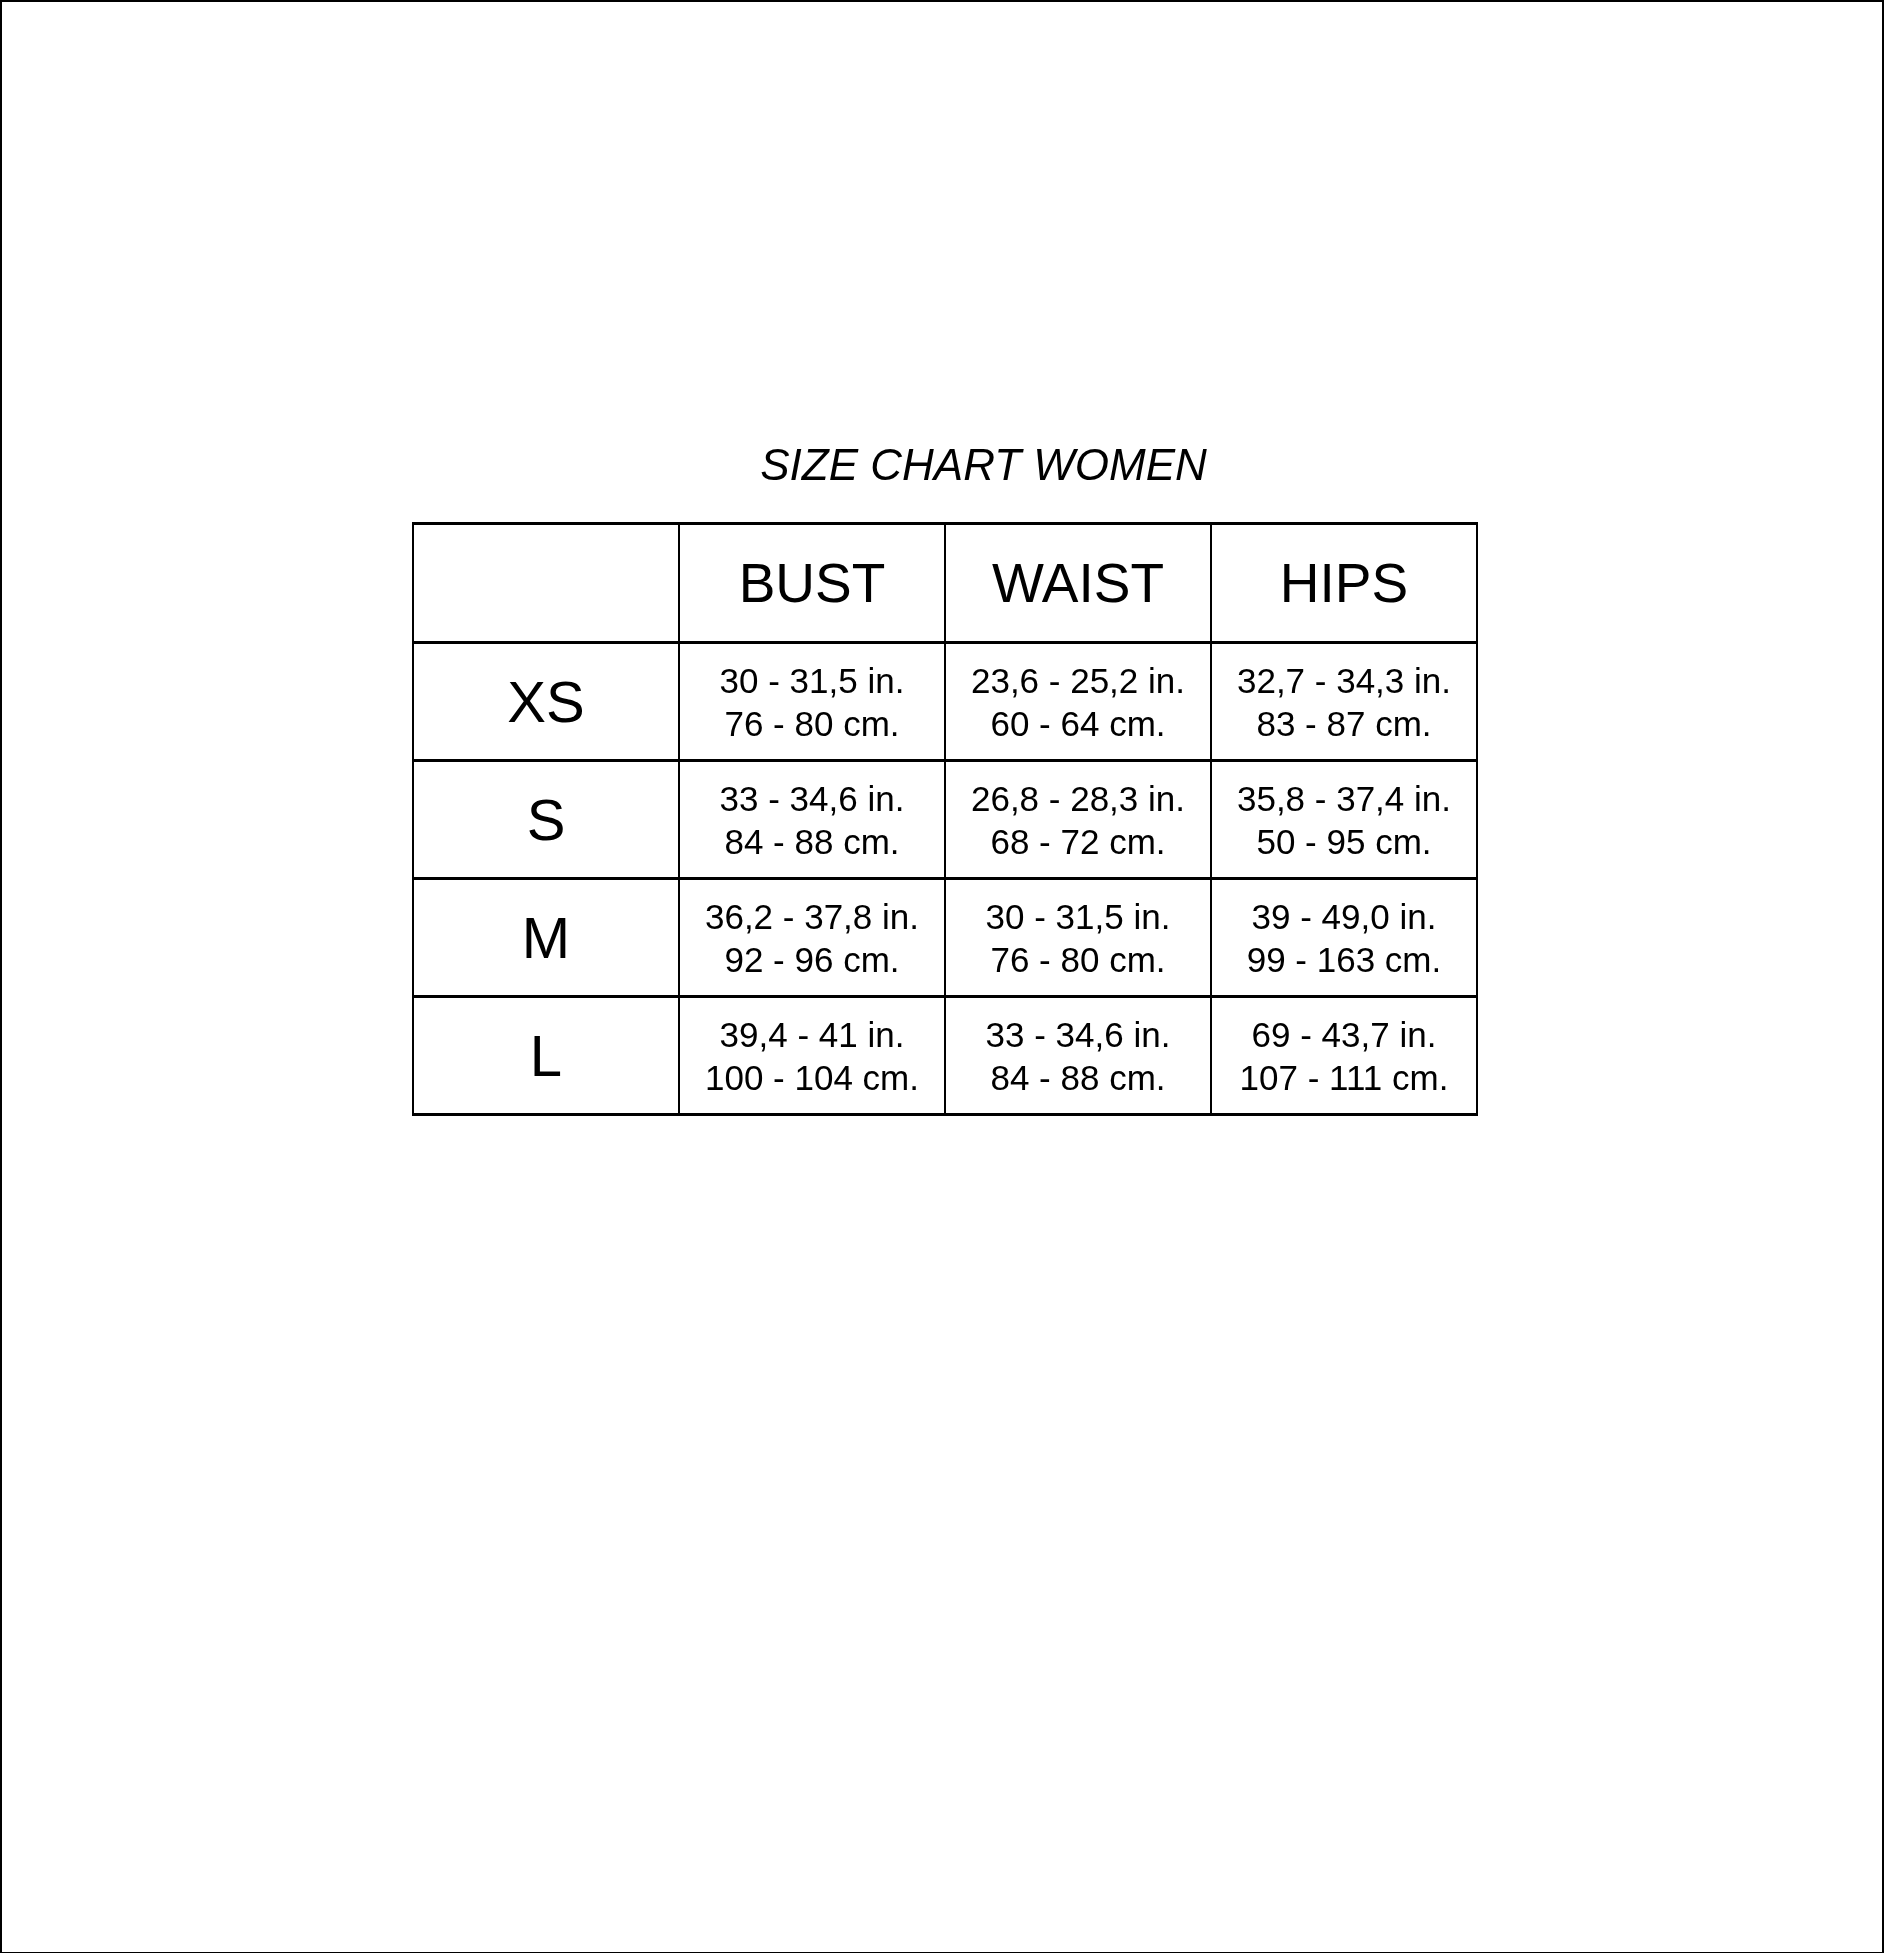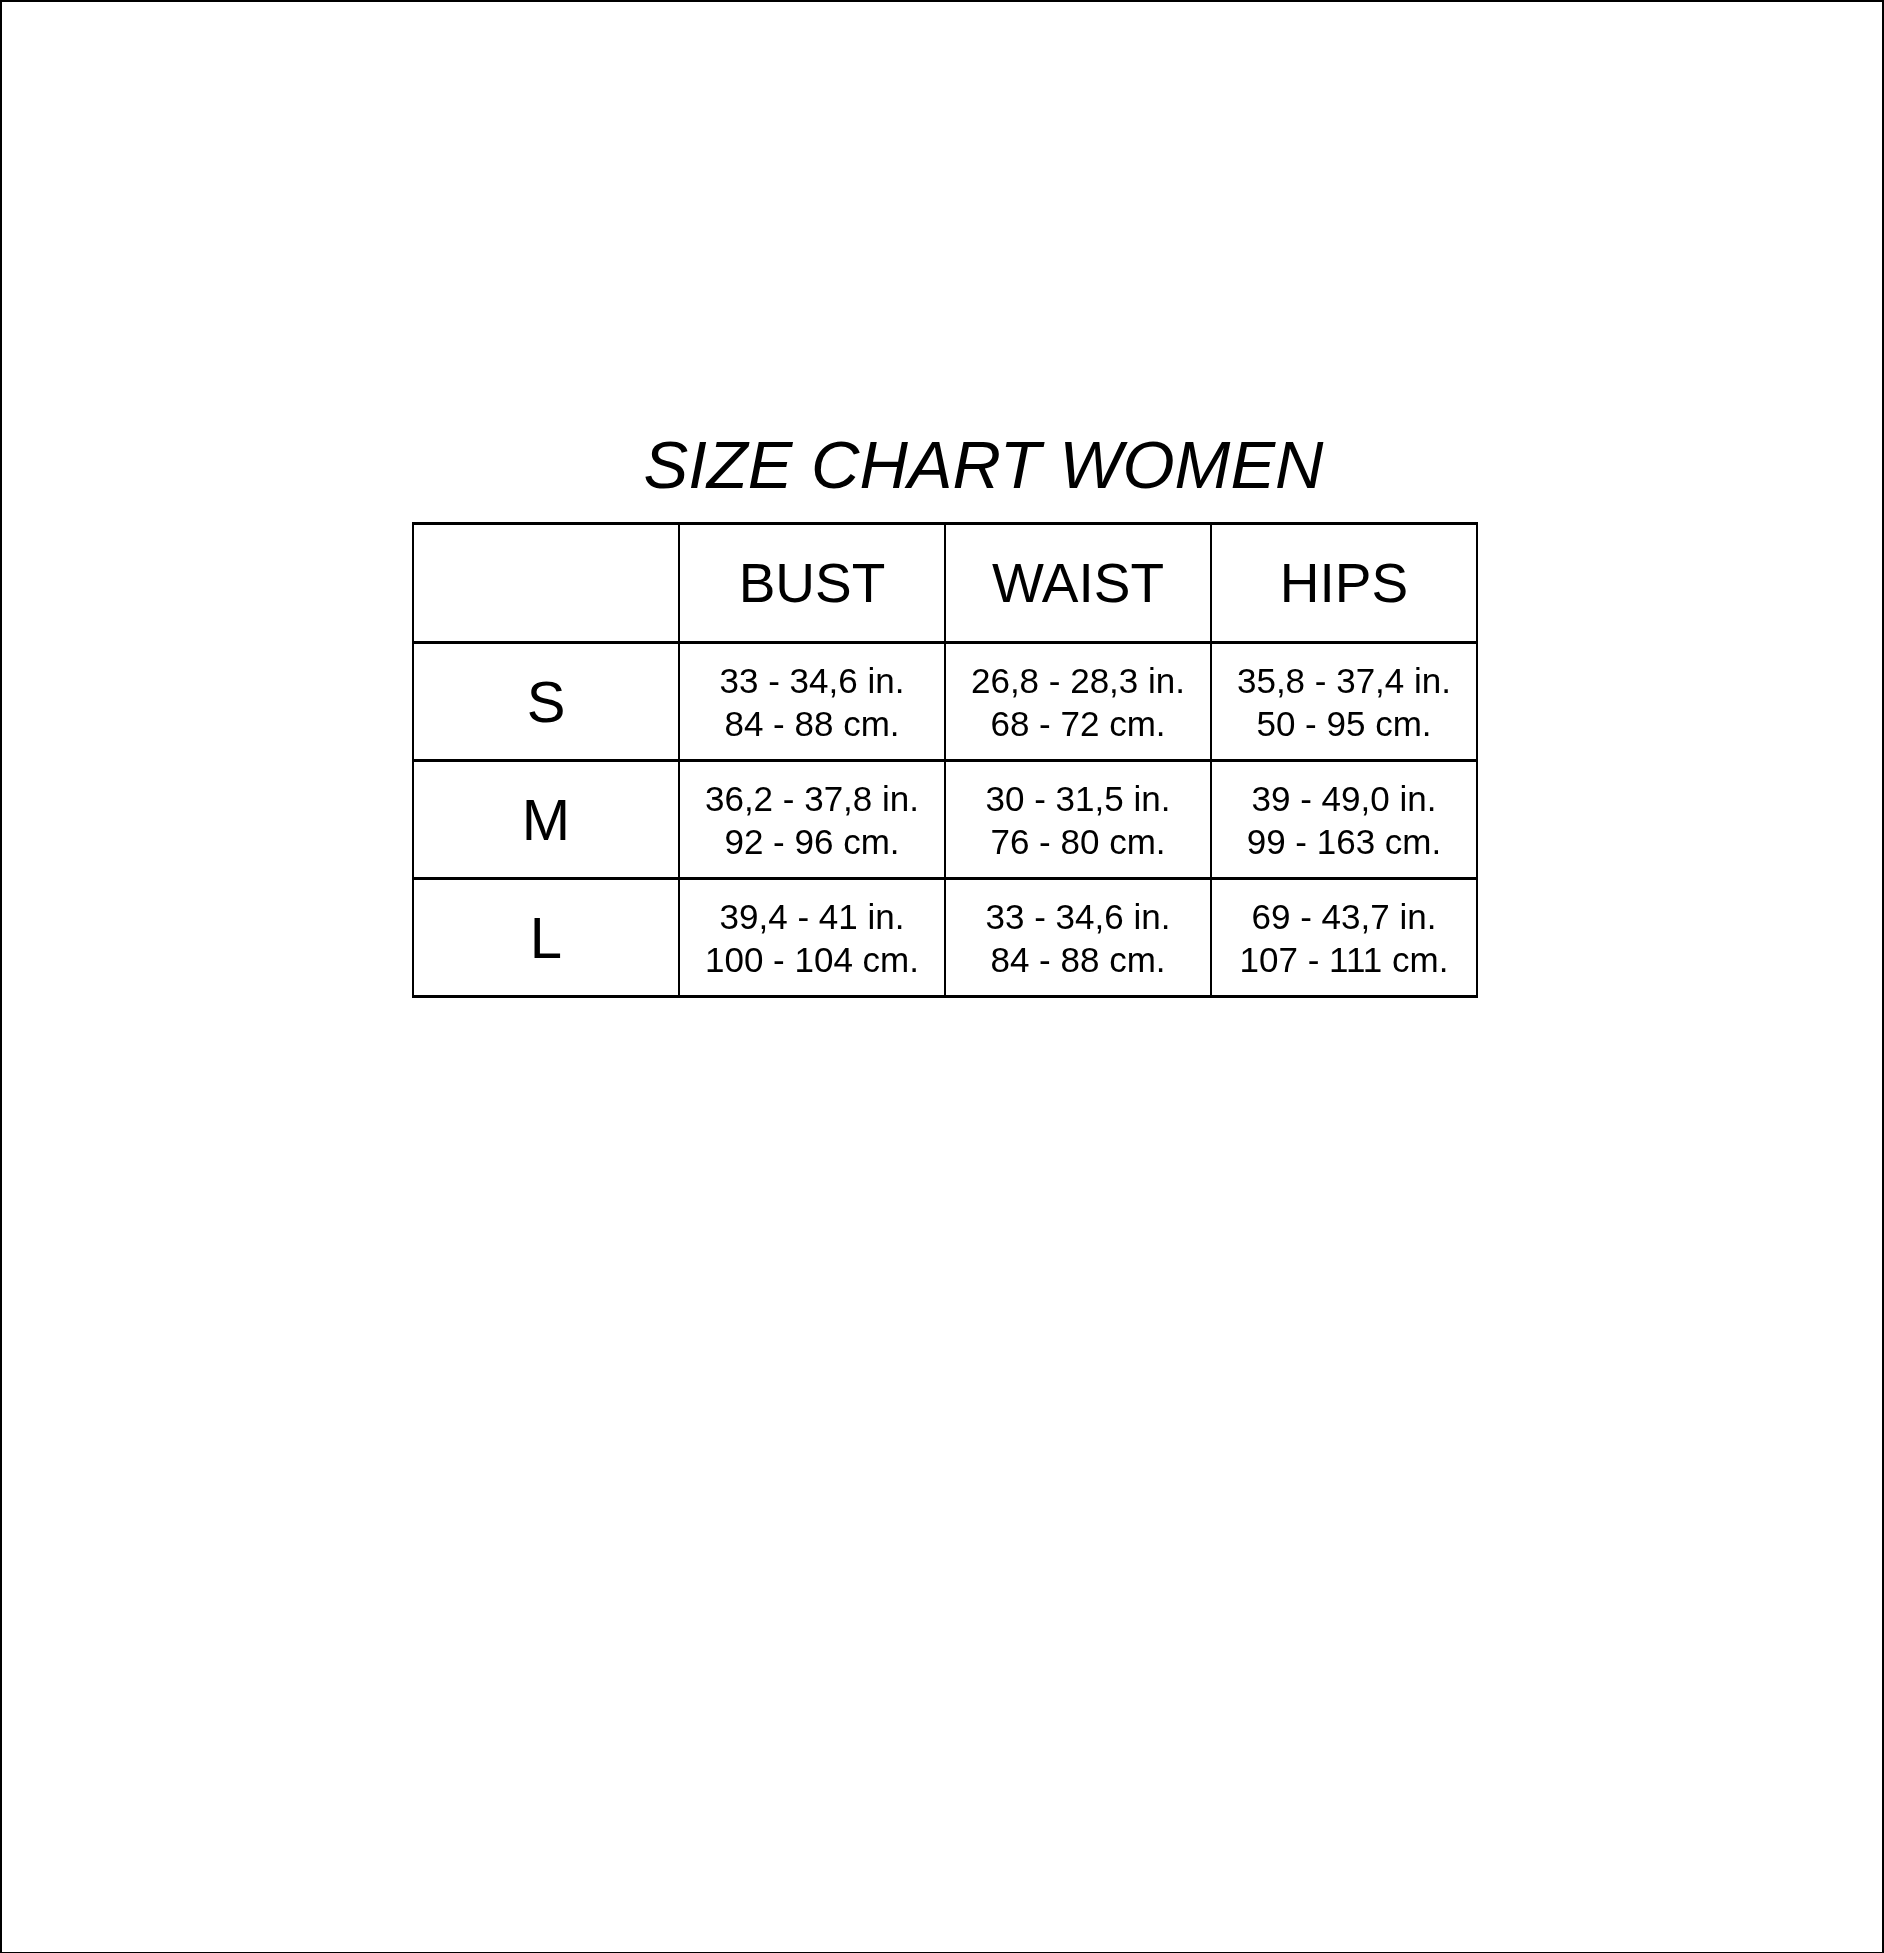--- a/index.html
+++ b/index.html
@@ -17,21 +17,21 @@
     font-family: "Liberation Sans", sans-serif;
     color: #000000;
   }
   .title {
     position: absolute;
     left: 449px;
     top: 432px;
     width: 1065px;
     text-align: center;
     font-style: italic;
-    font-size: 67px;
+    font-size: 44px;
     line-height: 61px;
     white-space: nowrap;
   }
   table.size-table {
     position: absolute;
     left: 410px;
     top: 520px;
     border-collapse: collapse;
     table-layout: fixed;
   }
@@ -79,20 +79,35 @@
     <thead>
       <tr>
         <th class="col-header"></th>
         <th class="col-header">BUST</th>
         <th class="col-header">WAIST</th>
         <th class="col-header">HIPS</th>
       </tr>
     </thead>
     <tbody>
 
+      <tr>
+        <td class="size-label">XS</td>
+        <td class="measure-cell">
+          <div>30 - 31,5 in.</div>
+          <div>76 - 80 cm.</div>
+        </td>
+        <td class="measure-cell">
+          <div>23,6 - 25,2 in.</div>
+          <div>60 - 64 cm.</div>
+        </td>
+        <td class="measure-cell">
+          <div>32,7 - 34,3 in.</div>
+          <div>83 - 87 cm.</div>
+        </td>
+      </tr>
 
       <tr>
         <td class="size-label">S</td>
         <td class="measure-cell">
           <div>33 - 34,6 in.</div>
           <div>84 - 88 cm.</div>
         </td>
         <td class="measure-cell">
           <div>26,8 - 28,3 in.</div>
           <div>68 - 72 cm.</div>

